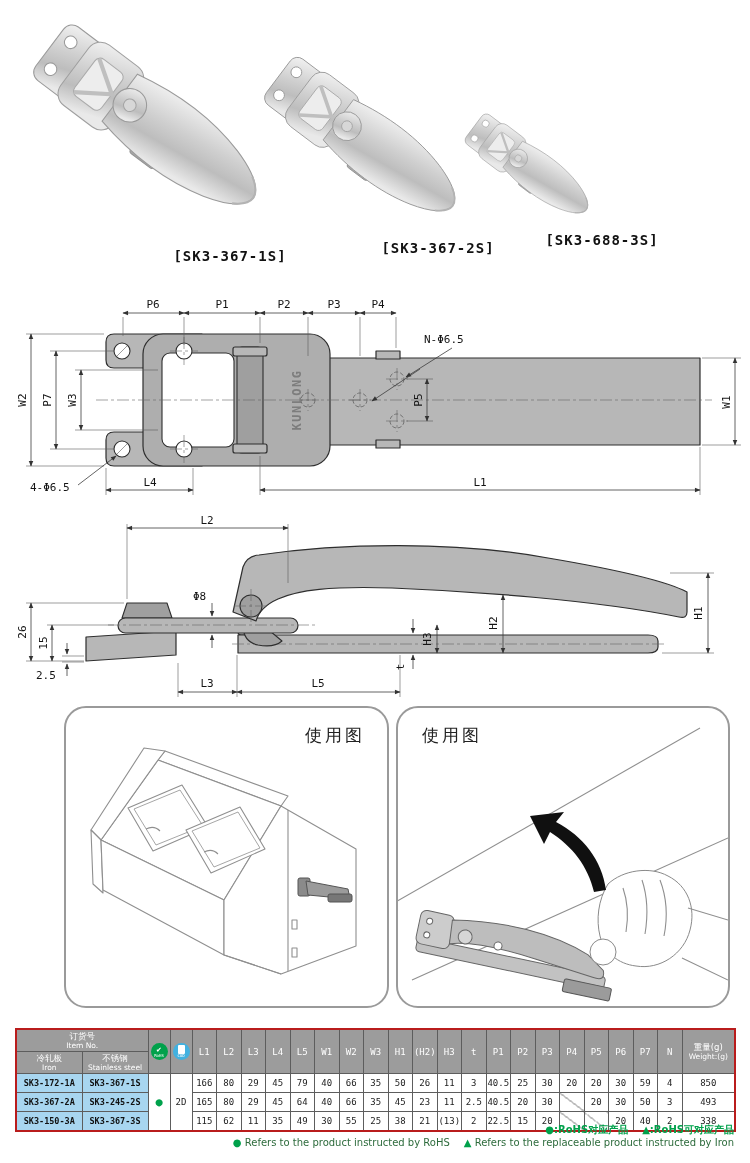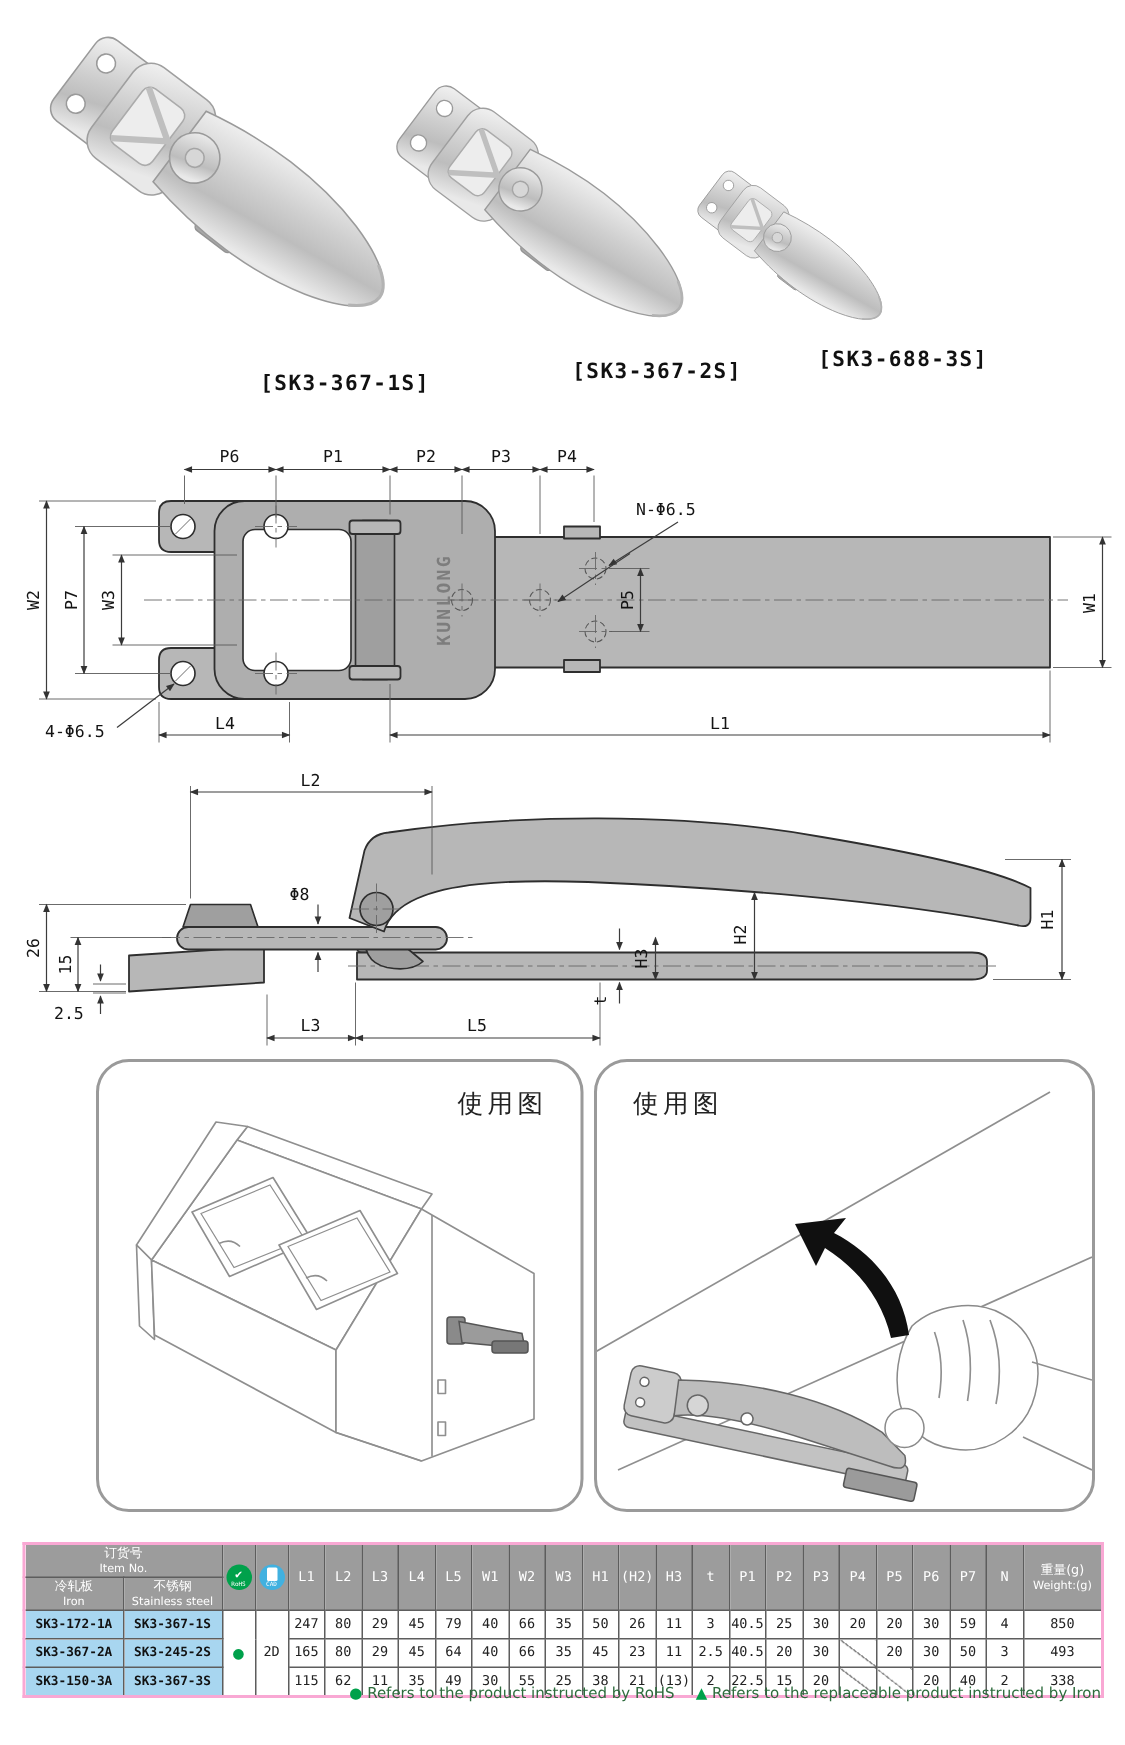--- a/index.html
+++ b/index.html
@@ -23,21 +23,21 @@
   
   .panel{position:absolute;border:2px solid #9a9a9a;border-radius:22px;background:#fff;}
   .panel-title{position:absolute;font-size:17px;letter-spacing:3px;color:#222;font-weight:500;}
   .wire{stroke:#8f8f8f;stroke-width:1.1;fill:#fff;stroke-linejoin:round;}
   .wireline{stroke:#8f8f8f;stroke-width:1.1;fill:none;}
   
   #spec-table{position:absolute;left:15px;top:1028px;width:719px;border-collapse:collapse;
       table-layout:fixed;font-size:9px;}
   #spec-table th,#spec-table td{border:1px solid #5d5d5d;padding:0;text-align:center;
       vertical-align:middle;overflow:hidden;}
-  #spec-table{border:2px solid #f9a8d4;}
+  #spec-table{border:2px solid #b91c1c;}
   #spec-table thead th{background:#9c9c9c;color:#fff;font-weight:normal;
       font-family:"DejaVu Sans Mono",monospace;}
   #spec-table thead .zh{font-family:"DejaVu Sans",sans-serif;font-size:8.5px;line-height:10px;}
   #spec-table thead .en{font-size:7.5px;line-height:9px;font-family:"DejaVu Sans",sans-serif;}
   #spec-table thead tr:nth-child(1) th{height:21px;}
   #spec-table thead tr:nth-child(2) th{height:21px;}
   #spec-table tbody tr{height:19px;}
   #spec-table tbody td{font-family:"DejaVu Sans Mono",monospace;color:#222;background:#fff;}
   #spec-table td.item{background:#a8d6f0;font-weight:bold;font-size:8.5px;color:#111;}
   #spec-table td.slash{background:linear-gradient(to top right,#fff 48.8%,#777 48.8%,#777 51.2%,#fff 51.2%);}
@@ -386,21 +386,21 @@
           <div class="en">Stainless steel</div>
         </th>
       </tr>
     </thead>
     <tbody>
       <tr>
         <td class="item">SK3-172-1A</td>
         <td class="item">SK3-367-1S</td>
         <td rowspan="3"><span class="dot-green">●</span></td>
         <td rowspan="3">2D</td>
-        <td>247</td>
+        <td>166</td>
         <td>80</td>
         <td>29</td>
         <td>45</td>
         <td>79</td>
         <td>40</td>
         <td>66</td>
         <td>35</td>
         <td>50</td>
         <td>26</td>
         <td>11</td>
@@ -462,16 +462,19 @@
         <td class="slash"></td>
         <td>20</td>
         <td>40</td>
         <td>2</td>
         <td>338</td>
       </tr>
     </tbody>
   </table>
 
 <div id="footnotes">
+  <div class="zh-line">
+    <span class="mk">●</span><span>:RoHS对应产品</span><span class="gap"></span><span class="mk">▲</span><span>:RoHS可对应产品</span>
+  </div>
   <div class="en-line">
     <span class="mk">●</span><span> Refers to the product instructed by RoHS</span><span class="gap"></span><span class="mk">▲</span><span> Refers to the replaceable product instructed by Iron</span>
   </div>
 </div>
 
 </body></html>

